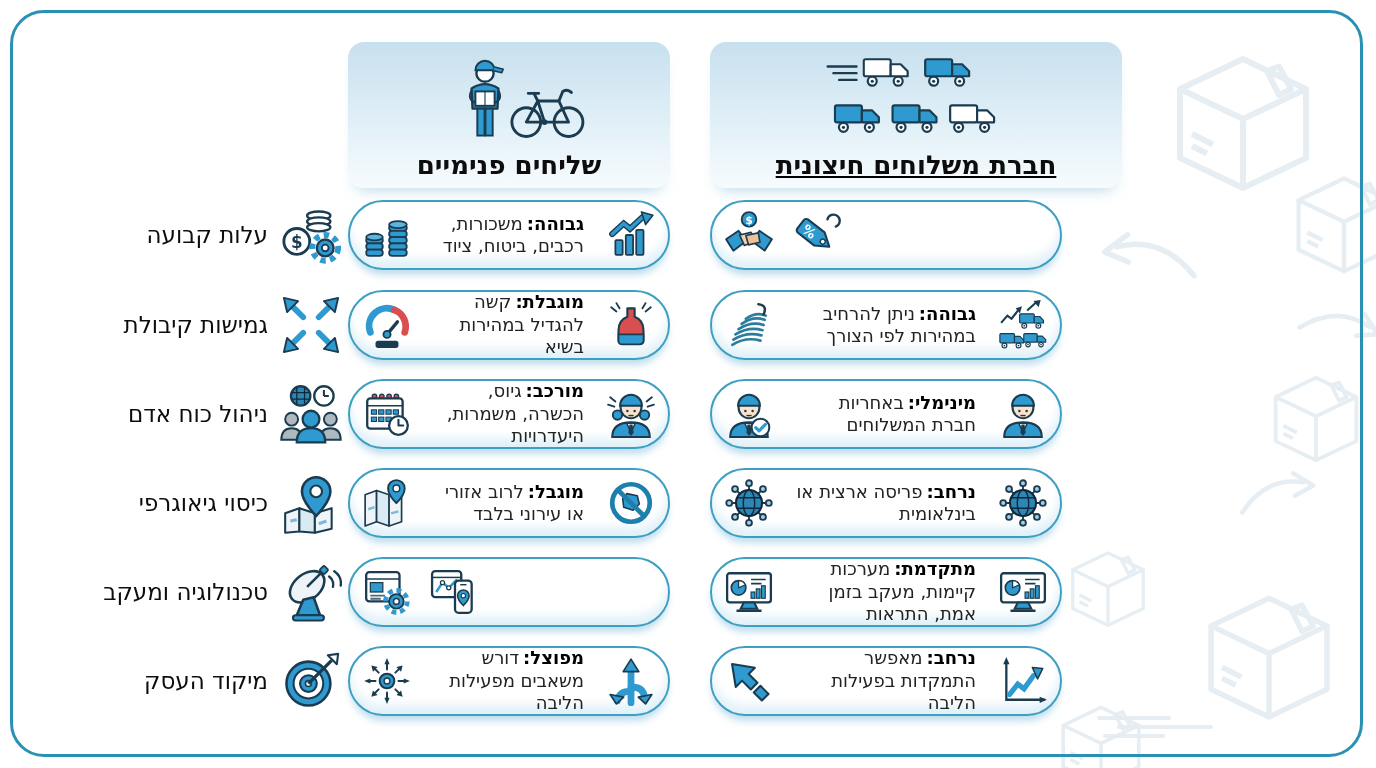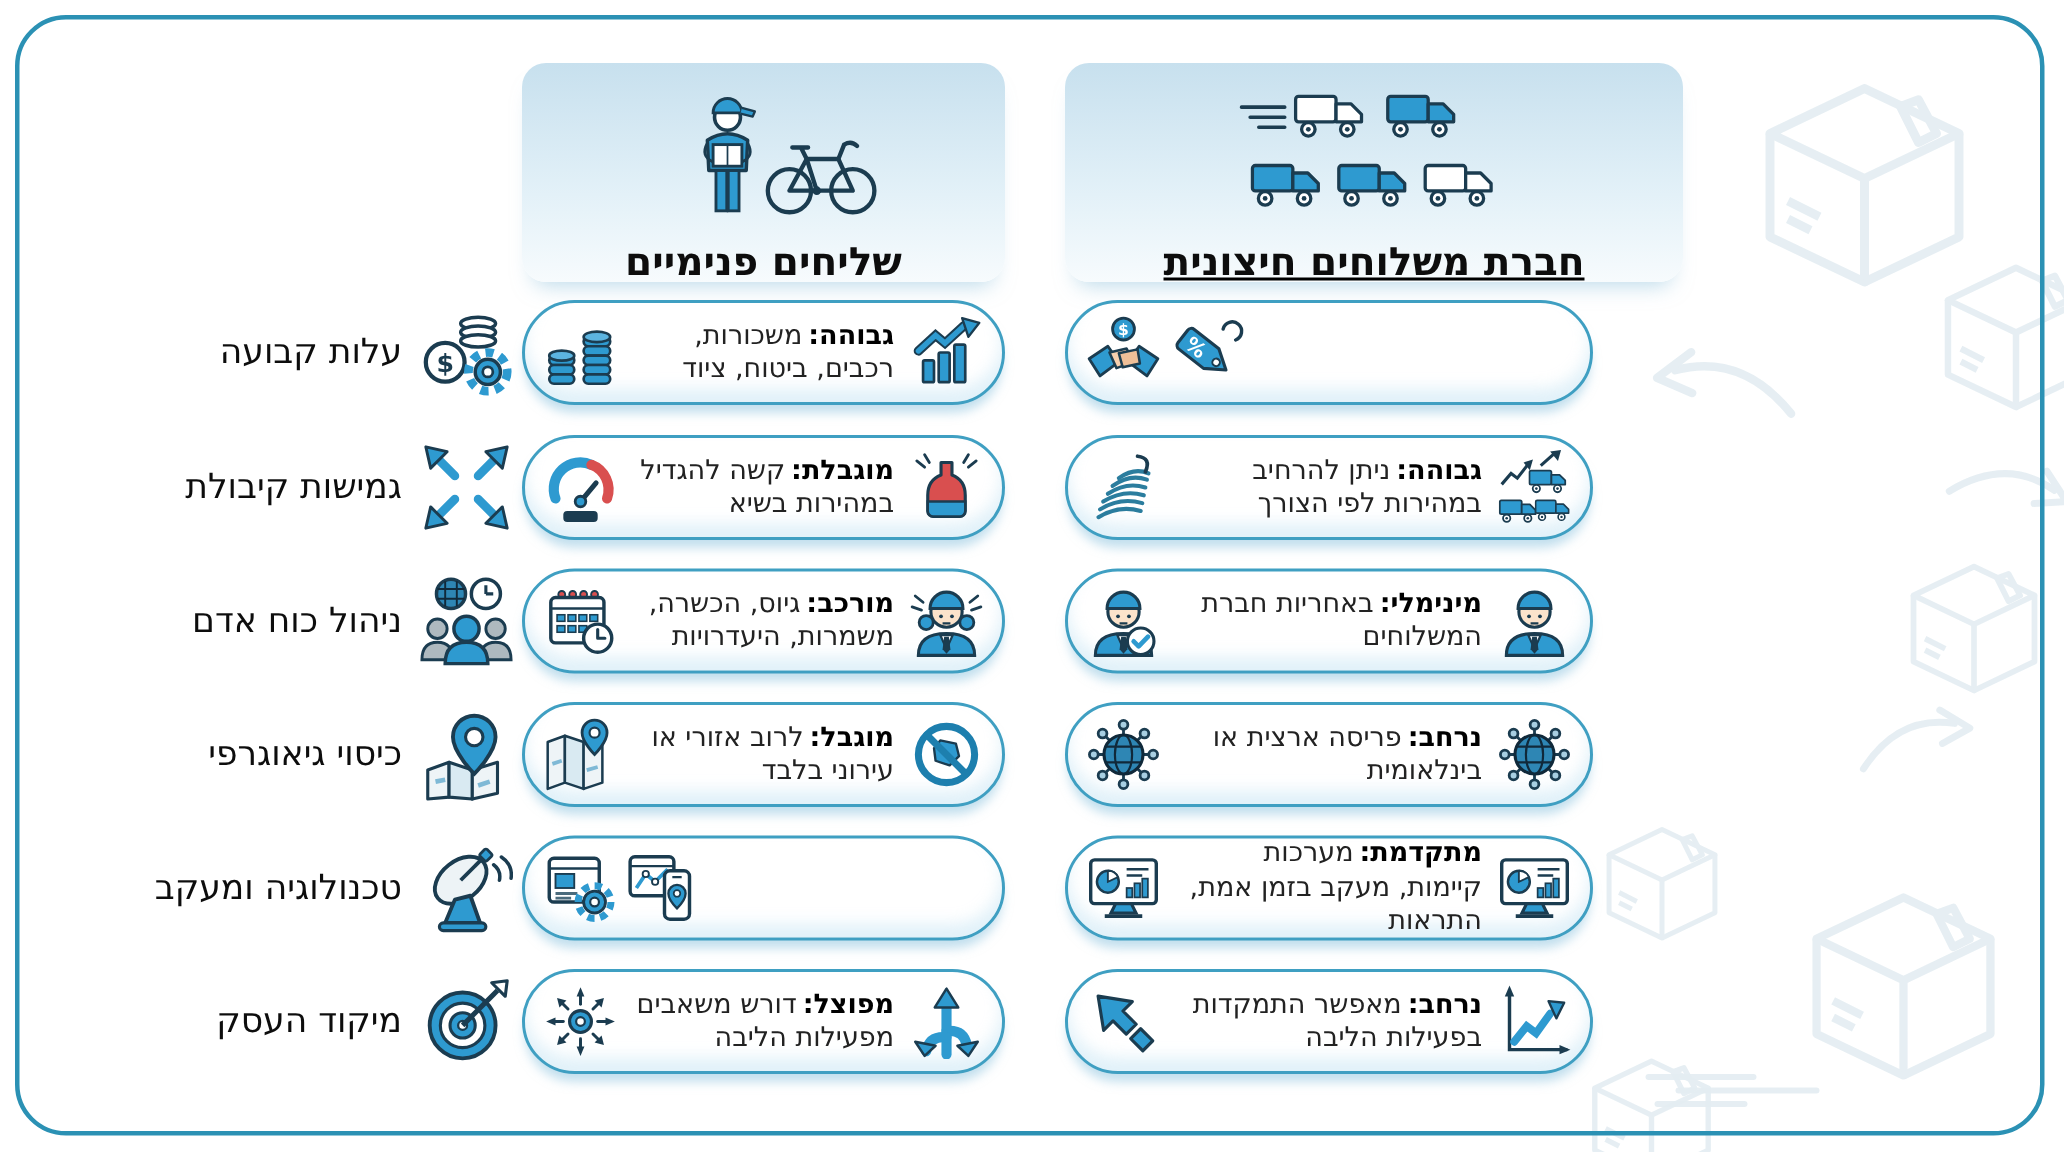--- a/index.html
+++ b/index.html
@@ -20,39 +20,39 @@
     background:linear-gradient(180deg,#c7e0ee 0%,#e3f1f8 60%,#f7fbfd 100%);
     display:flex;flex-direction:column;align-items:center;justify-content:flex-end;
     box-shadow:0 10px 14px -8px rgba(130,185,215,.55);
   }
   .header-internal{left:348px;width:322px;}
   .header-external{left:710px;width:412px;text-decoration:underline;}
   .header-icon{flex:1;display:flex;align-items:center;justify-content:center;padding-top:8px;}
   .header-icon svg{display:block;}
   .header-title{
     font-weight:bold;font-size:26px;color:#0d0d0d;line-height:1;
-    direction:rtl;white-space:nowrap;
+    padding-bottom:10px;direction:rtl;white-space:nowrap;
   }
   
   .row-label{
     position:absolute;left:56px;width:286px;height:70px;
     display:flex;align-items:center;justify-content:flex-end;gap:12px;
   }
   .label-text{
     font-weight:normal;font-size:23px;color:#0d0d0d;direction:rtl;
     white-space:nowrap;text-align:right;
   }
   .label-icon{width:62px;height:62px;flex:0 0 auto;}
   .label-icon svg{width:62px;height:62px;display:block;}
   
   .pill{
     position:absolute;height:70px;border:2px solid #3f9fc2;border-radius:36px;
     background:#ffffff;
     box-shadow:0 7px 7px -2px rgba(140,195,222,.55), inset 0 -9px 10px rgba(175,218,240,.38);
-    display:flex;align-items:center;padding:0 12px;gap:6px;box-sizing:border-box;
+    display:flex;align-items:center;padding:0 12px;gap:18px;box-sizing:border-box;
   }
   .pill-internal{left:348px;width:322px;}
   .pill-external{left:710px;width:352px;}
   .pill-icon{width:50px;height:50px;flex:0 0 auto;}
   .pill-icon svg{width:50px;height:50px;display:block;}
   .pill-text{
     flex:1;direction:rtl;text-align:right;font-size:18px;line-height:1.25;
     color:#222;padding:0 4px;
   }
   .pill-text b{color:#000;margin-left:4px;}

